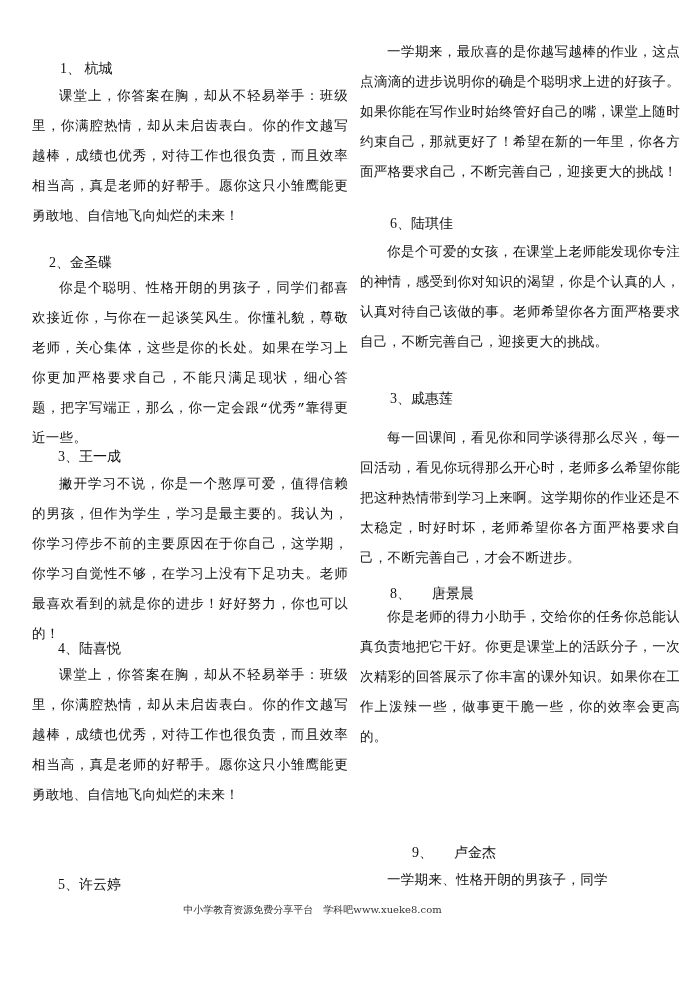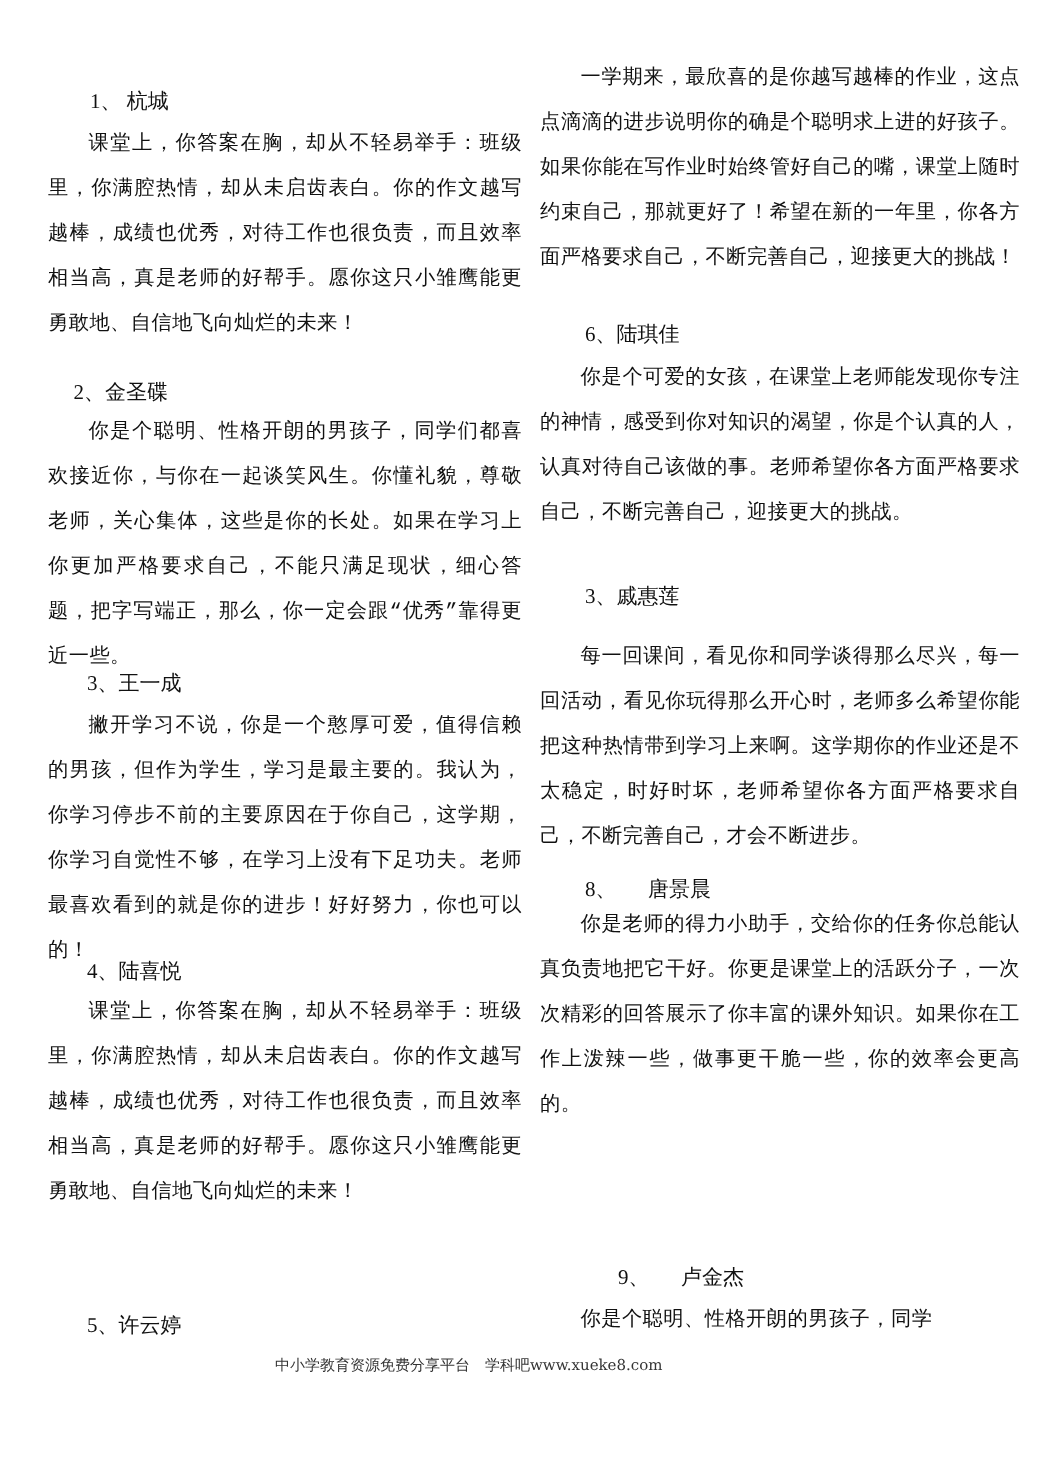--- a/index.html
+++ b/index.html
@@ -49,16 +49,16 @@
   <div class="heading" style="top:195px; left:30px;">6、陆琪佳</div>
   <div class="para" style="top:236px; left:0; width:320px;">你是个可爱的女孩，在课堂上老师能发现你专注的神情，感受到你对知识的渴望，你是个认真的人，认真对待自己该做的事。老师希望你各方面严格要求自己，不断完善自己，迎接更大的挑战。</div>
 
   <div class="heading" style="top:370px; left:30px;">3、戚惠莲</div>
   <div class="para" style="top:410px; left:0; width:320px;margin-top:12px;">每一回课间，看见你和同学谈得那么尽兴，每一回活动，看见你玩得那么开心时，老师多么希望你能把这种热情带到学习上来啊。这学期你的作业还是不太稳定，时好时坏，老师希望你各方面严格要求自己，不断完善自己，才会不断进步。</div>
 
   <div class="heading" style="top:565px; left:30px;">8、      唐景晨</div>
   <div class="para" style="top:601px; left:0; width:320px;">你是老师的得力小助手，交给你的任务你总能认真负责地把它干好。你更是课堂上的活跃分子，一次次精彩的回答展示了你丰富的课外知识。如果你在工作上泼辣一些，做事更干脆一些，你的效率会更高的。</div>
 
   <div class="heading" style="top:824px; left:52px;">9、      卢金杰</div>
-  <div class="para" style="top:864px; left:0; width:320px;">你是个聪明、性格开朗的男孩子，同学</div>
+  <div class="para" style="top:864px; left:0; width:320px;">一学期来、性格开朗的男孩子，同学</div>
 </div>
 
 <div class="footer">中小学教育资源免费分享平台　学科吧www.xueke8.com</div>
 
 </body></html>

